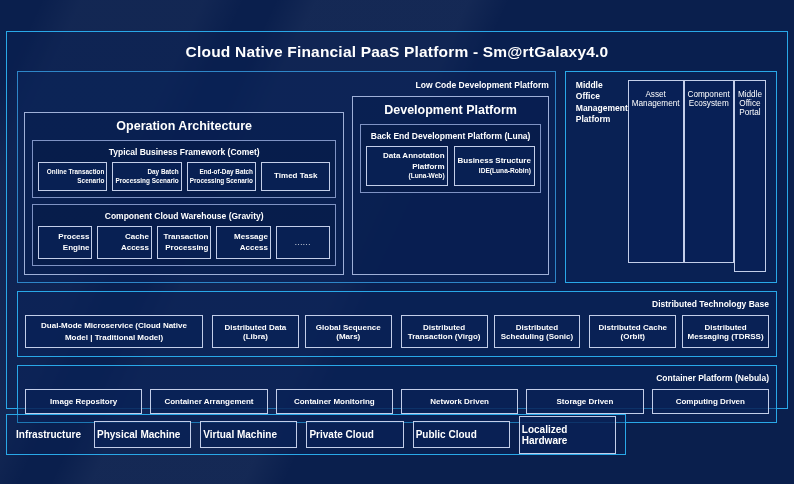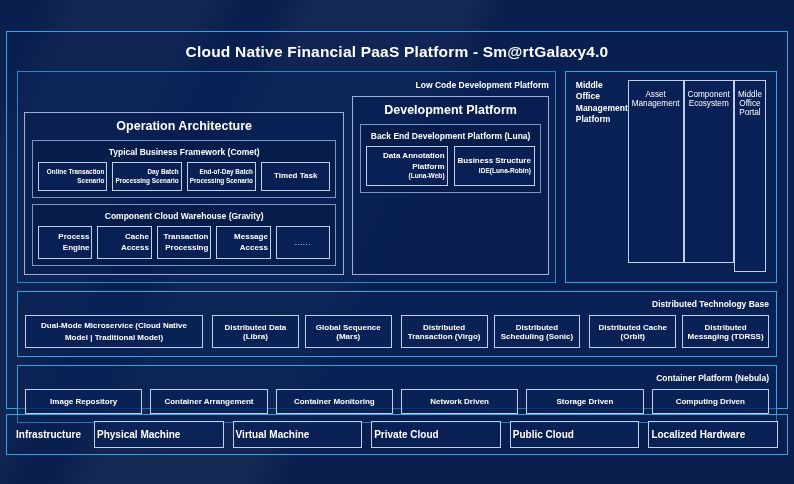--- a/index.html
+++ b/index.html
@@ -278,21 +278,21 @@
     font-weight: bold;
     text-align: center;
     padding: 7px 2px;
   }
 
   
   .infra-frame {
     position: absolute;
     left: 6px;
     top: 414px;
-    width: 782px;
+    width: 620px;
     height: 41px;
     border: 1.5px solid #29a8e8;
     background: rgba(8, 32, 82, 0.35);
     display: flex;
     align-items: center;
     padding: 0 9px;
     gap: 9px;
   }
 
   .infra-label {

